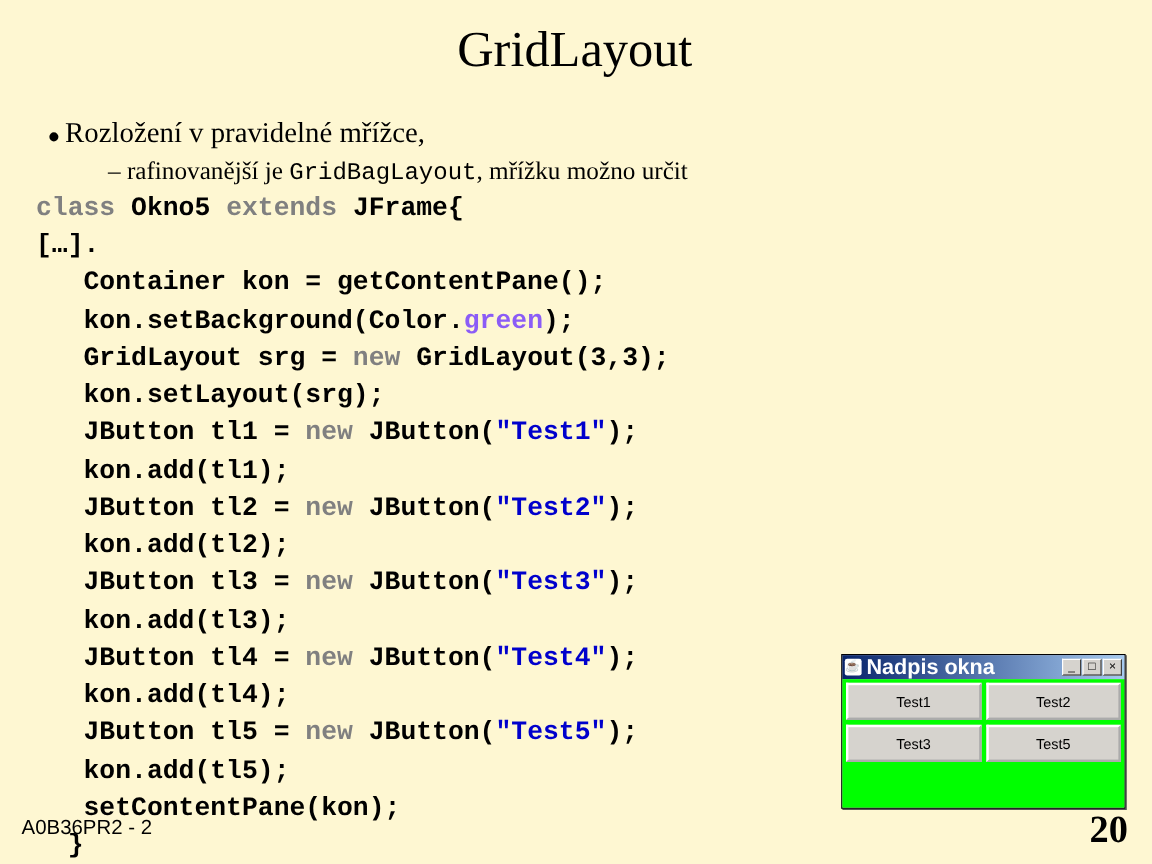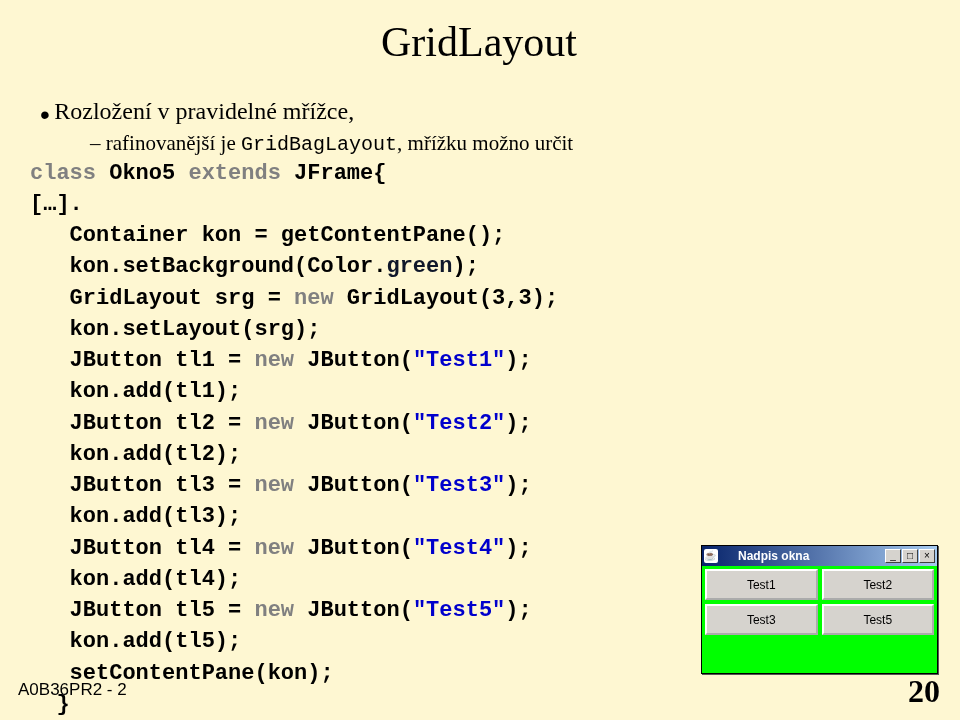--- a/index.html
+++ b/index.html
@@ -49,21 +49,21 @@
   }
   .code {
     font-family: "Courier New", monospace;
     font-size: 22px;
     font-weight: bold;
     line-height: 1.42;
     margin-top: 2px;
     white-space: pre;
   }
   .code .grey { color: #808080; }
-  .code .green { color: #0f172a; }
+  .code .green { color: #8b5cf6; }
   .code .blue { color: #0000cc; }
   .footer {
     position: absolute;
     bottom: 20px;
     left: 18px;
     font-family: Arial, sans-serif;
     font-size: 17px;
     color: #000;
   }
   .pagenum {
@@ -102,23 +102,22 @@
     display: inline-block;
     font-size: 10px;
     text-align: center;
     line-height: 14px;
     color: #f80;
     background: #fff;
     border-radius: 2px;
   }
   .titlebar .tbtext {
     flex: 1;
-    font-size: 12px;
+    font-size: 18px;
     font-weight: bold;
-    margin-left: 16px;
   }
   .winbtns {
     display: flex;
     gap: 1px;
   }
   .winbtn {
     width: 16px;
     height: 14px;
     background: #d6d3ce;
     border: 1px solid #fff;

